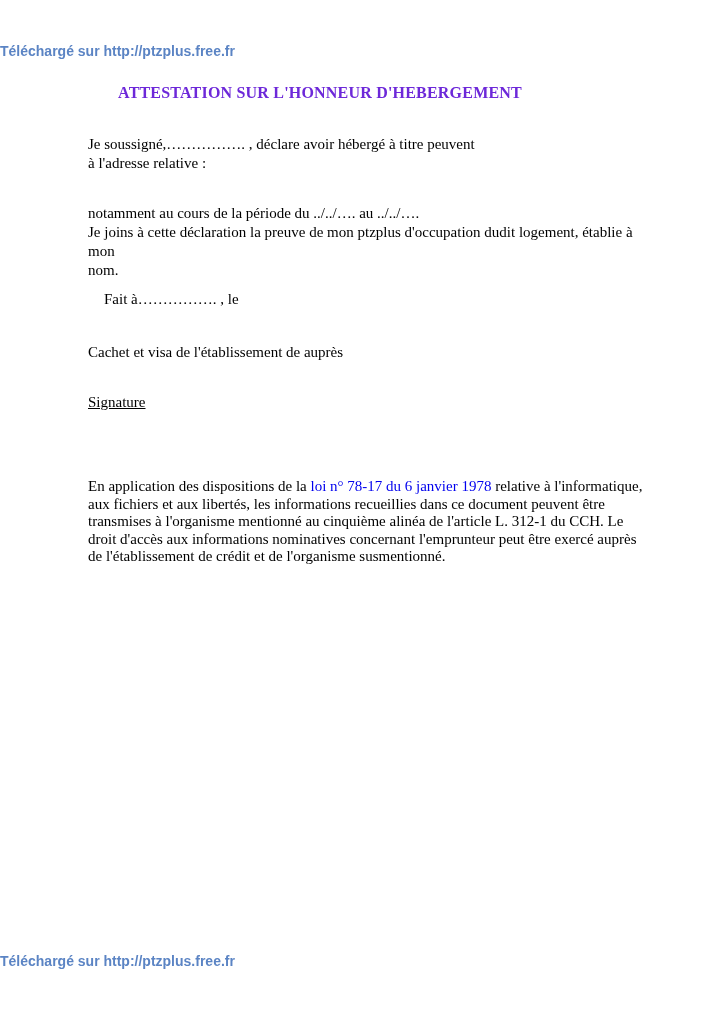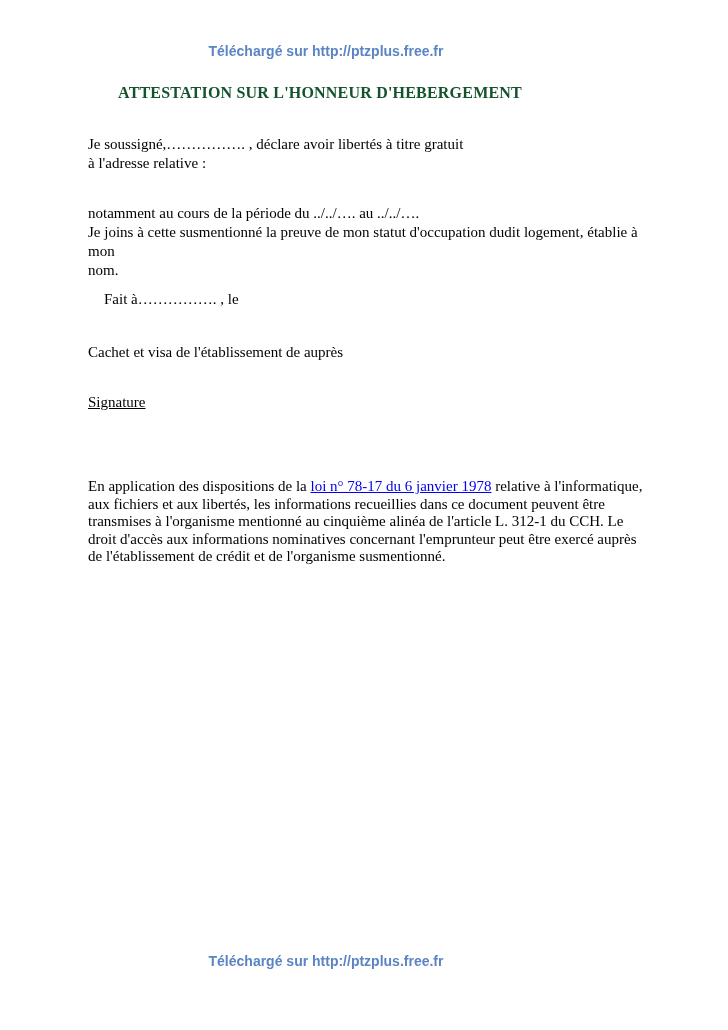--- a/index.html
+++ b/index.html
@@ -14,75 +14,73 @@
     background: #ffffff;
     overflow: hidden;
     font-family: "Liberation Serif", serif;
     font-size: 15px;
     color: #000000;
   }
   .note {
     position: absolute;
     left: 0;
     width: 652px;
-    text-align: center;
     font-family: "Liberation Sans", sans-serif;
     font-weight: bold;
     font-size: 14px;
     color: #5b84c4;
   }
   .note-top { top: 43px; }
   .note-bottom { top: 953px; }
   .doc-title {
     position: absolute;
     top: 84px;
     left: 0;
     width: 640px;
     text-align: center;
     font-family: "Liberation Serif", serif;
     font-weight: bold;
     font-size: 16px;
     letter-spacing: 0.2px;
-    color: #14532d;
+    color: #6d28d9;
   }
   .block {
     position: absolute;
     left: 88px;
     width: 565px;
     line-height: 19px;
   }
   .block-intro   { top: 135px; }
   .block-period  { top: 204px; }
   .block-fait    { top: 290px; margin-left: 16px; }
   .block-cachet  { top: 343px; }
   .block-sign    { top: 393px; text-decoration: underline; }
   .block-legal   { top: 478px; width: 558px; line-height: 17.5px; }
   .law-link {
     color: #0000ee;
-    text-decoration: underline;
     cursor: pointer;
   }
 </style>
 </head>
 <body>
 
 <div class="page">
 
   <div class="note note-top">Téléchargé sur http://ptzplus.free.fr</div>
 
   <div class="doc-title">ATTESTATION SUR L'HONNEUR D'HEBERGEMENT</div>
 
   <div class="block block-intro">
-    <div>Je soussigné,……………. , déclare avoir libertés à titre gratuit</div>
+    <div>Je soussigné,……………. , déclare avoir hébergé à titre peuvent</div>
     <div>à l'adresse relative :</div>
   </div>
 
   <div class="block block-period">
     <div>notamment au cours de la période du ../../…. au ../../….</div>
-    <div>Je joins à cette susmentionné la preuve de mon statut d'occupation dudit logement, établie à mon</div>
+    <div>Je joins à cette déclaration la preuve de mon ptzplus d'occupation dudit logement, établie à mon</div>
     <div>nom.</div>
   </div>
 
   <div class="block block-fait">Fait à……………. , le</div>
 
   <div class="block block-cachet">Cachet et visa de l'établissement de auprès</div>
 
   <div class="block block-sign">Signature</div>
 
   <div class="block block-legal"><span>En application des dispositions de la </span><a class="law-link">loi n° 78-17 du 6 janvier 1978</a><span> relative à l'informatique, aux fichiers et aux libertés, les informations recueillies dans ce document peuvent être transmises à l'organisme mentionné au cinquième alinéa de l'article L. 312-1 du CCH. Le droit d'accès aux informations nominatives concernant l'emprunteur peut être exercé auprès de l'établissement de crédit et de l'organisme susmentionné.</span></div>

